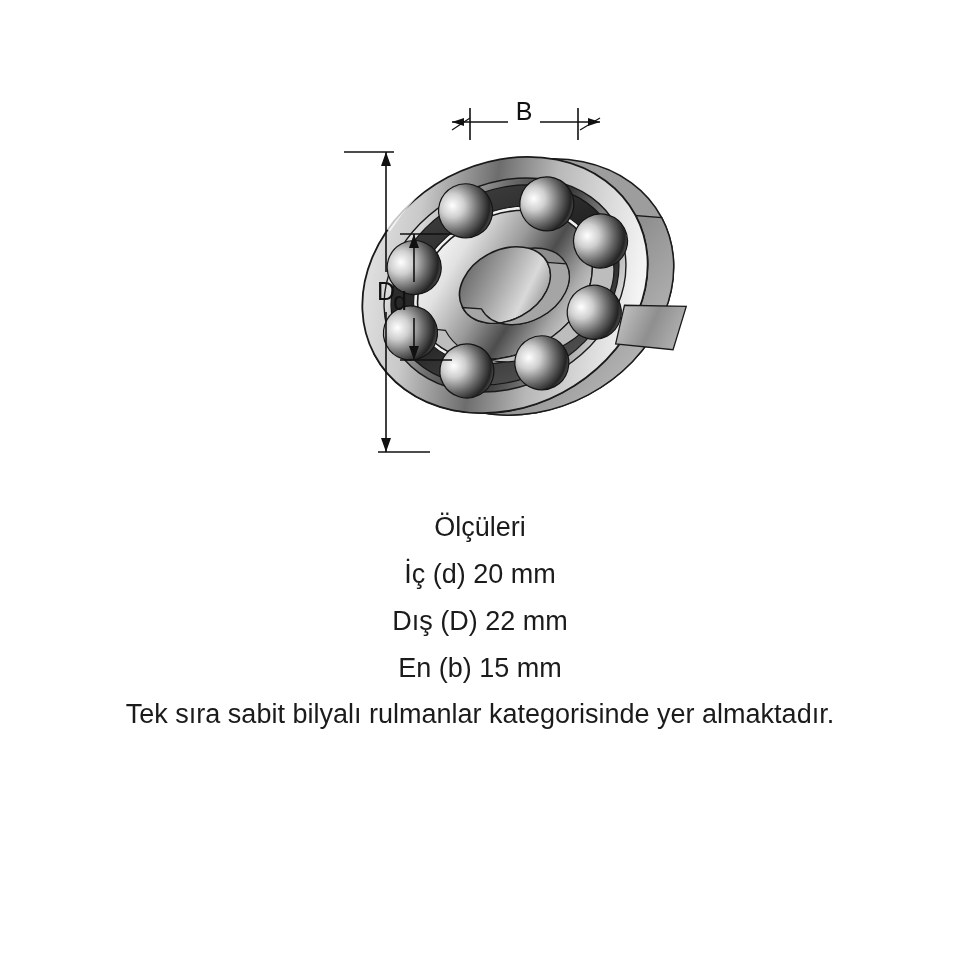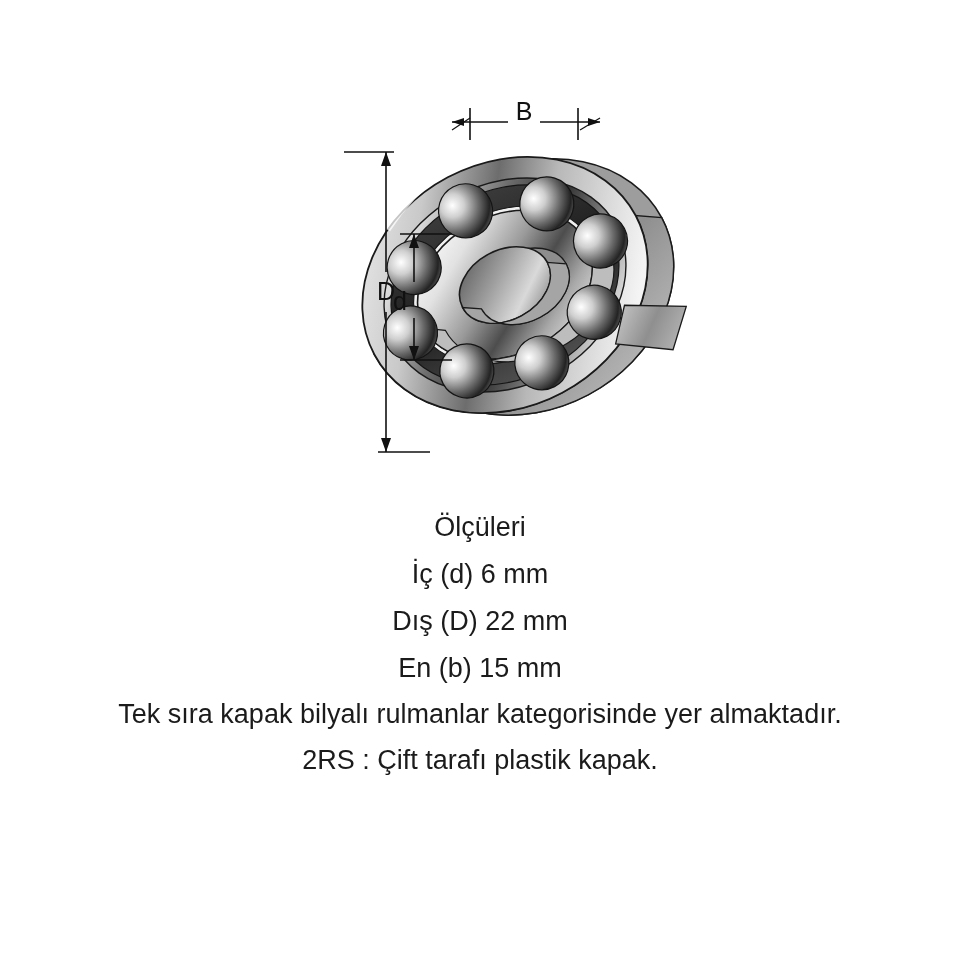--- a/index.html
+++ b/index.html
@@ -187,20 +187,19 @@
           <line x1="400" y1="234" x2="452" y2="234"></line>
           <line x1="400" y1="360" x2="452" y2="360"></line>
           <text class="dim-label" x="400" y="310" text-anchor="middle" stroke="none">d</text>
         </g>
       </g>
     </svg>
   </div>
 
   <div id="specs">
     <div class="spec-line heading">Ölçüleri</div>
-    <div class="spec-line">İç (d) 6 mm</div>
+    <div class="spec-line">İç (d) 20 mm</div>
     <div class="spec-line">Dış (D) 22 mm</div>
     <div class="spec-line">En (b) 15 mm</div>
-    <div class="spec-line wide">Tek sıra kapak bilyalı rulmanlar kategorisinde yer almaktadır.</div>
-    <div class="spec-line">2RS : Çift tarafı plastik kapak.</div>
+    <div class="spec-line wide">Tek sıra sabit bilyalı rulmanlar kategorisinde yer almaktadır.</div>
   </div>
 
 </div>
 
 </body></html>

